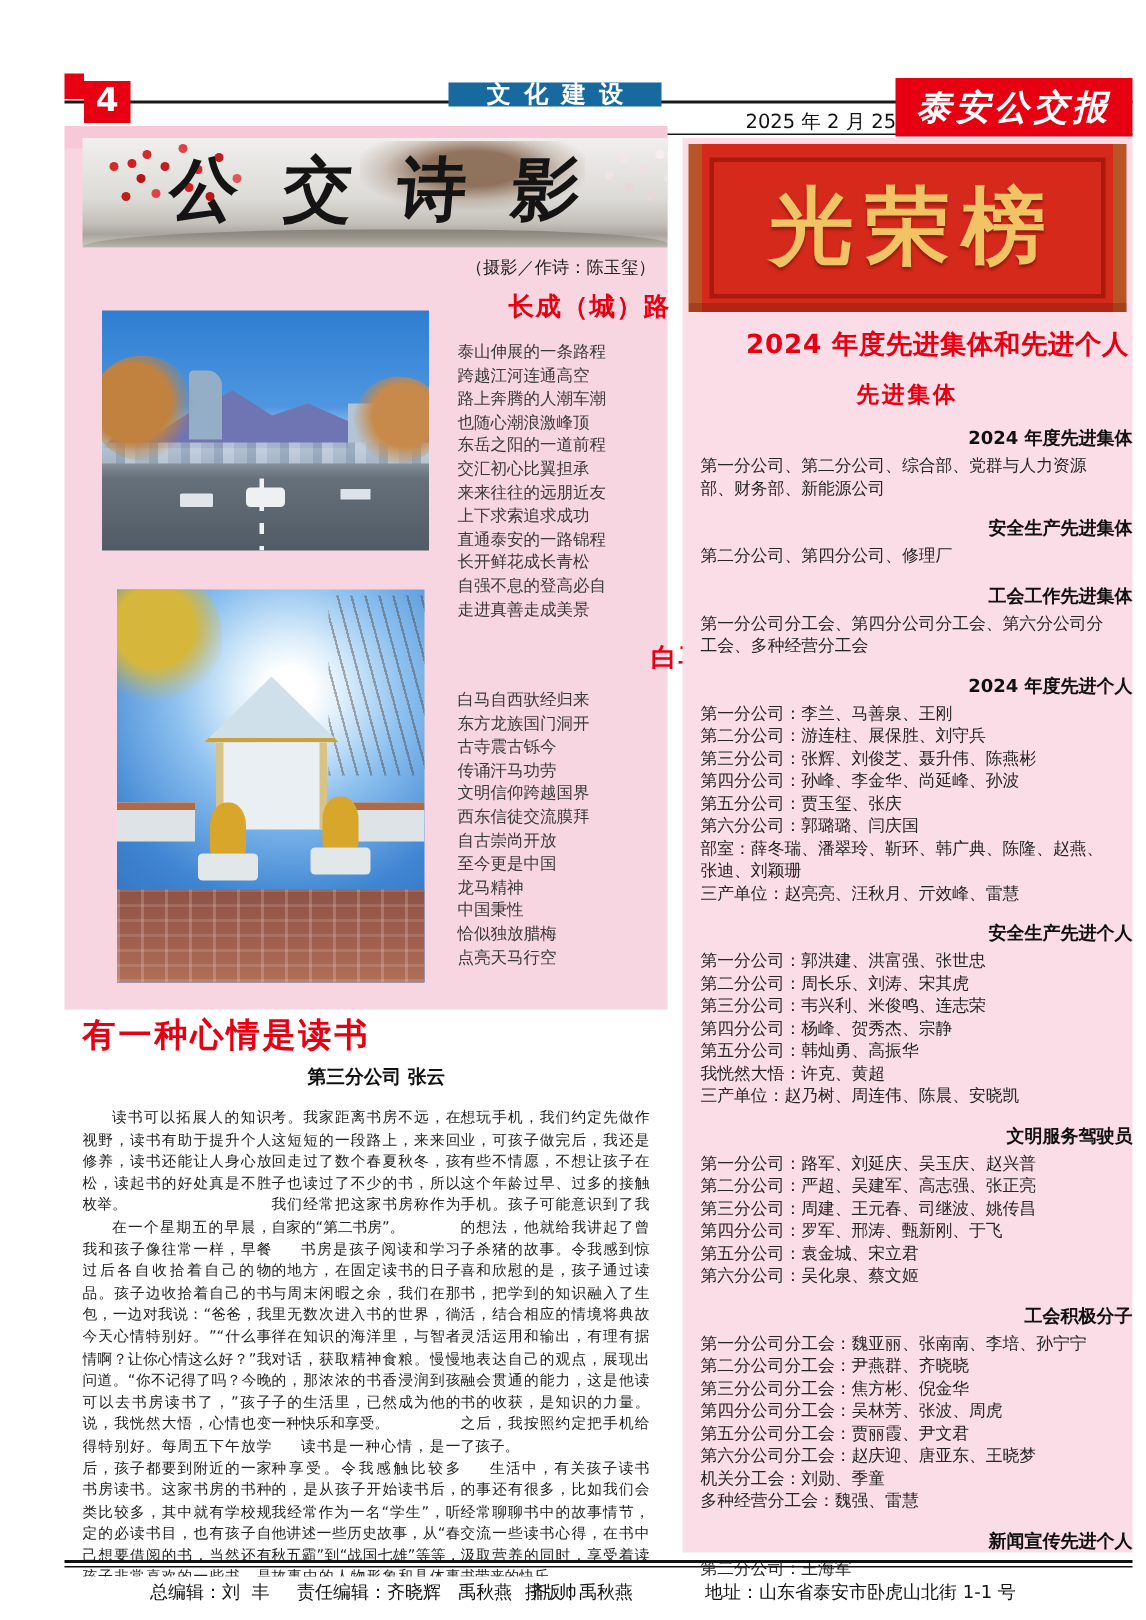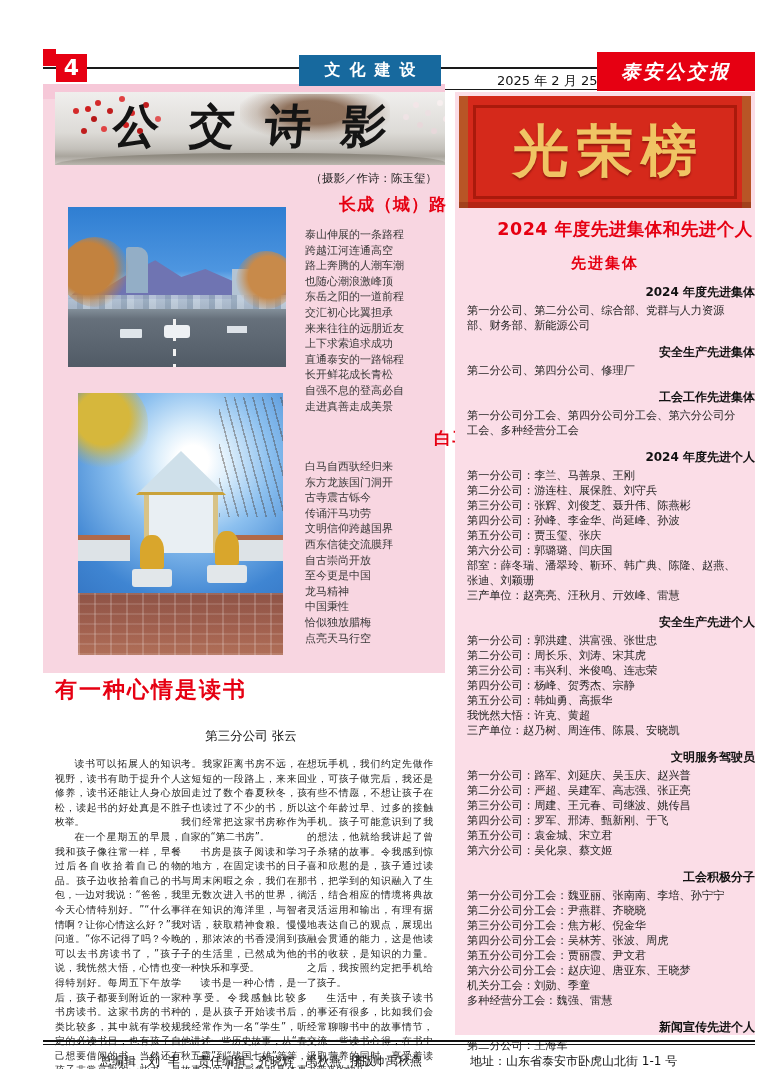--- a/index.html
+++ b/index.html
@@ -9,27 +9,27 @@
     font-family:"DejaVu Sans", sans-serif; overflow:hidden; margin:0 auto;
   }
 
   
   .hdr-rule { position:absolute; left:43px; width:712px; top:67px; border-top:2px solid #1a1a1a; }
   .hdr-rule2 { position:absolute; left:443px; width:312px; top:89px; border-top:1.5px solid #1a1a1a; }
   .hdr-notch { position:absolute; left:43px; top:49px; width:13px; height:17px; background:#e60012; }
   .page-num { position:absolute; left:56px; top:54px; width:31px; height:28px; background:#e60012;
     color:#fff; font-weight:bold; font-size:22px; text-align:center; line-height:27px; }
   .pink-strip { position:absolute; left:43px; top:84px; width:402px; height:16px; background:#f6c8d8; }
-  .section-box { position:absolute; left:299px; top:55px; width:142px; height:31px; background:#17699e;
+  .section-box { position:absolute; left:299px; top:55px; width:142px; height:16px; background:#17699e;
     color:#fff; font-size:16px; font-weight:bold; display:flex; align-items:center; justify-content:center;
     letter-spacing:9px; text-indent:9px; }
   .hdr-date { position:absolute; left:497px; top:72px; font-size:13px; color:#111; white-space:pre; }
   .masthead { position:absolute; left:597px; top:52px; width:158px; height:39px; background:#e60012;
     color:#fff; display:flex; align-items:center; justify-content:center;
-    font-family:"DejaVu Serif", serif; font-style:italic; font-weight:bold; font-size:19px; letter-spacing:3px; }
+    font-family:"DejaVu Serif", serif; font-style:italic; font-weight:bold; font-size:23px; letter-spacing:3px; }
 
   
   .left-pink { position:absolute; left:43px; top:99px; width:402px; height:574px; background:#f8d6e1; }
 
   .poetry-banner { position:absolute; left:12px; top:-7px; width:390px; height:73px; overflow:hidden;
     background:linear-gradient(180deg,#f0efed 0%, #dddbd7 55%, #c3c0ba 78%, #a9a59d 88%, #cecbc5 100%); }
   .banner-blob { position:absolute; left:185px; top:2px; width:150px; height:46px;
     background:radial-gradient(ellipse at 50% 40%, rgba(122,86,60,.8) 0 30%, rgba(122,86,60,.25) 55%, transparent 75%); }
   .blossom-red { position:absolute; left:30px; top:14px; width:6px; height:6px; border-radius:50%; background:#cf1f1f;
     box-shadow: 10px -6px 0 #d42a2a, 22px 2px 0 #c01d1d, 34px -10px 0 #e04343, 6px 10px 0 #b51717,
@@ -93,21 +93,21 @@
   .pavement { position:absolute; left:0; bottom:0; width:100%; height:62px;
     background:linear-gradient(180deg,#8e5346,#a2614f 60%,#b06f58);
   }
   .pavement::after { content:""; position:absolute; inset:0;
     background:repeating-linear-gradient(90deg, rgba(255,255,255,.18) 0 2px, transparent 2px 16px),
                repeating-linear-gradient(180deg, rgba(255,255,255,.12) 0 2px, transparent 2px 10px); }
 
   
   .article { position:absolute; left:55px; top:675px; width:392px; }
   .article-title { color:#e60012; font-weight:900; font-size:22px; letter-spacing:2px; }
-  .article-author { text-align:center; color:#111; font-size:12.5px; font-weight:normal; margin-top:23px; }
+  .article-author { text-align:center; color:#111; font-size:12.5px; font-weight:bold; margin-top:5px; }
   .article-cols { display:flex; gap:0; margin-top:12px; height:312px; overflow:hidden; }
   .article-col { width:126px; text-align:justify; }
   .apara { margin:0; font-size:9.8px; line-height:14.6px; color:#222; }
   .apara.ind { text-indent:2em; }
 
   
   .right-panel { position:absolute; left:455px; top:92px; width:300px; height:943px; background:#fbdde7; padding:0 0 6px 0; }
   .glory-banner { position:relative; margin:4px 4px 0 4px; height:112px; display:flex; align-items:center; justify-content:center;
     background:linear-gradient(90deg,#b85526 0 9px, #d5291b 9px calc(100% - 9px), #b85526 calc(100% - 9px));
     box-shadow:inset 0 -6px 0 rgba(120,30,10,.35); }

